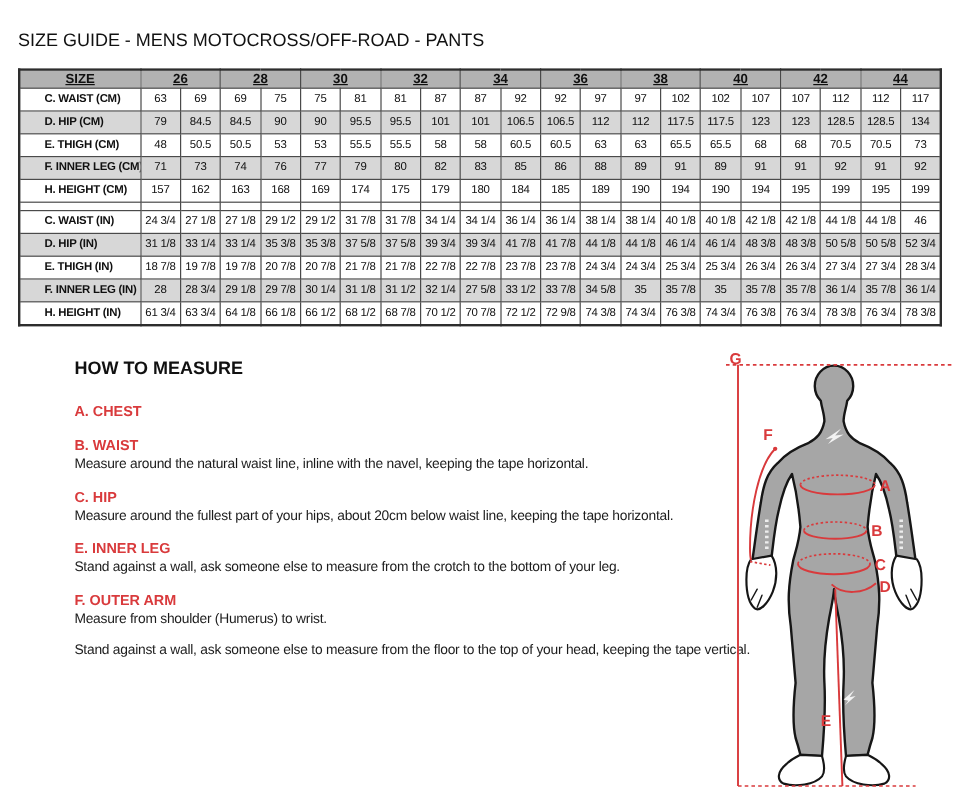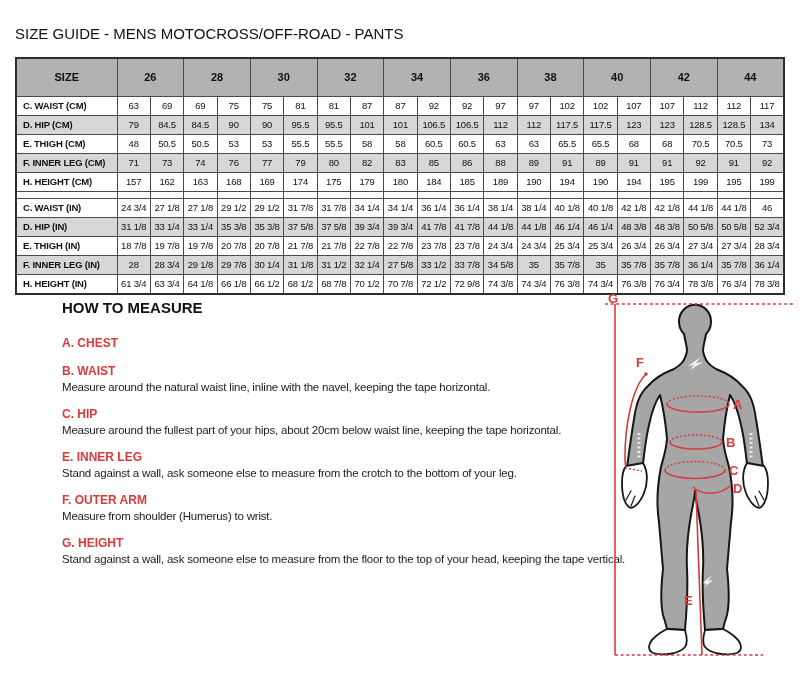--- a/index.html
+++ b/index.html
@@ -19,28 +19,28 @@
   .title{position:absolute;left:15px;top:25px;font-size:15px;letter-spacing:0;color:#111;white-space:nowrap;}
   .title .bold{font-weight:normal;margin-left:4px;}
   
   table.size{
     position:absolute;left:15px;top:57px;width:770px;
     border-collapse:collapse;table-layout:fixed;
     border:2px solid #2d2d2d;
   }
   table.size th, table.size td{border:1px solid #4a4a4a;overflow:hidden;white-space:nowrap;}
   table.size th{
-    background:var(--header-gray);font-size:11px;font-weight:bold;height:38px;
-    text-align:center;color:#101010;
+    background:var(--header-gray);font-size:11px;font-weight:bold;height:15px;
+    text-align:center;color:#101010;text-decoration:underline;
   }
   table.size td{
     font-size:9.5px;text-align:center;height:18px;line-height:18px;
     padding:0;color:#101010;background:#fff;letter-spacing:-0.2px;
   }
-  table.size td.lbl{text-align:left;padding-left:6px;font-weight:bold;}
+  table.size td.lbl{text-align:left;padding-left:20px;font-weight:bold;}
   table.size tr.gray td{background:var(--row-gray);}
   table.size tr.sep td{height:7px;line-height:7px;background:#fff;}
   
   .howto{position:absolute;left:15px;top:299px;width:605px;margin-left:47px;}
   .howto h2{font-size:15px;font-weight:bold;margin:0 0 20px 0;color:#111;}
   .hitem{margin-bottom:14px;}
   .hlabel{color:var(--accent);font-weight:bold;font-size:12px;margin-bottom:3px;}
   .htext{font-size:11.5px;letter-spacing:-0.2px;color:#1c1c1c;}
   
   .figwrap{position:absolute;left:595px;top:287px;width:200px;height:390px;}
@@ -373,21 +373,20 @@
       </div>
       <div class="hitem">
         <div class="hlabel">E. INNER LEG</div>
         <div class="htext">Stand against a wall, ask someone else to measure from the crotch to the bottom of your leg.</div>
       </div>
       <div class="hitem">
         <div class="hlabel">F. OUTER ARM</div>
         <div class="htext">Measure from shoulder (Humerus) to wrist.</div>
       </div>
       <div class="hitem">
-        <div class="hlabel">G. HEIGHT</div>
         <div class="htext">Stand against a wall, ask someone else to measure from the floor to the top of your head, keeping the tape vertical.</div>
       </div>
     </div>
 </div>
 
 <div class="figwrap">
   <svg width="200" height="390" viewBox="0 0 200 390">
 
     <path class="body-shape" d="
       M 92,64

